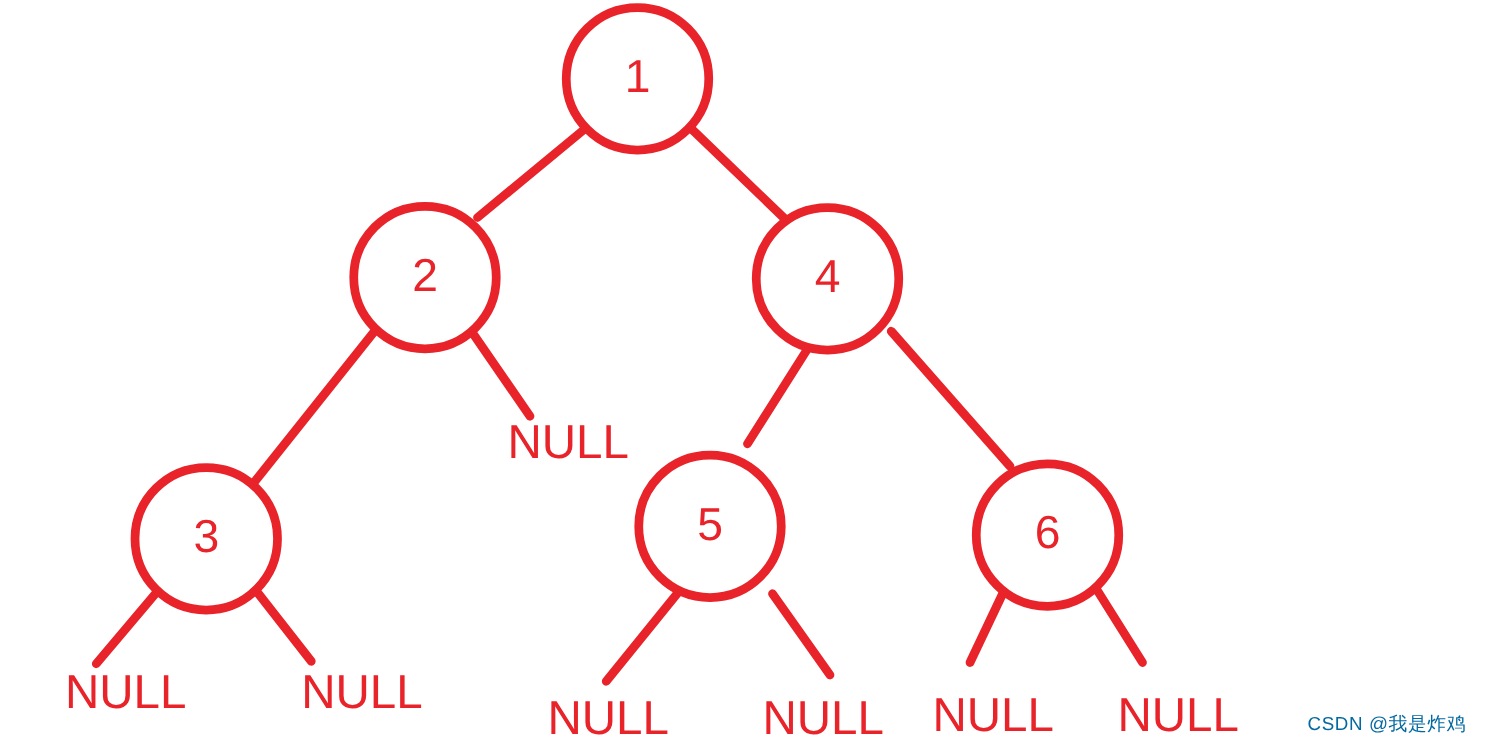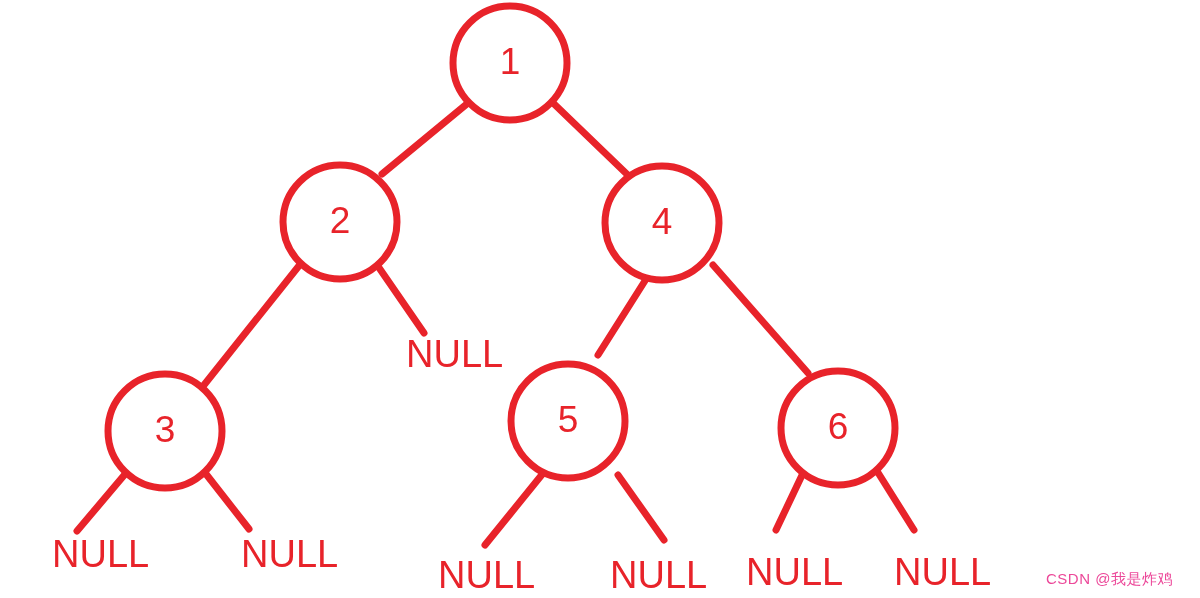--- a/index.html
+++ b/index.html
@@ -34,21 +34,21 @@
     text-anchor: middle;
     dominant-baseline: middle;
   }
   .null-label {
     font-family: "Liberation Sans", sans-serif;
     font-size: 38px;
     dominant-baseline: hanging;
   }
   .watermark {
     position: absolute;
-    color: #ec4899;
+    color: #0369a1;
     font-family: "Liberation Sans", sans-serif;
     font-size: 15px;
     white-space: nowrap;
     letter-spacing: 0.5px;
   }
 </style>
 </head>
 <body>
 
 <div id="canvas">

